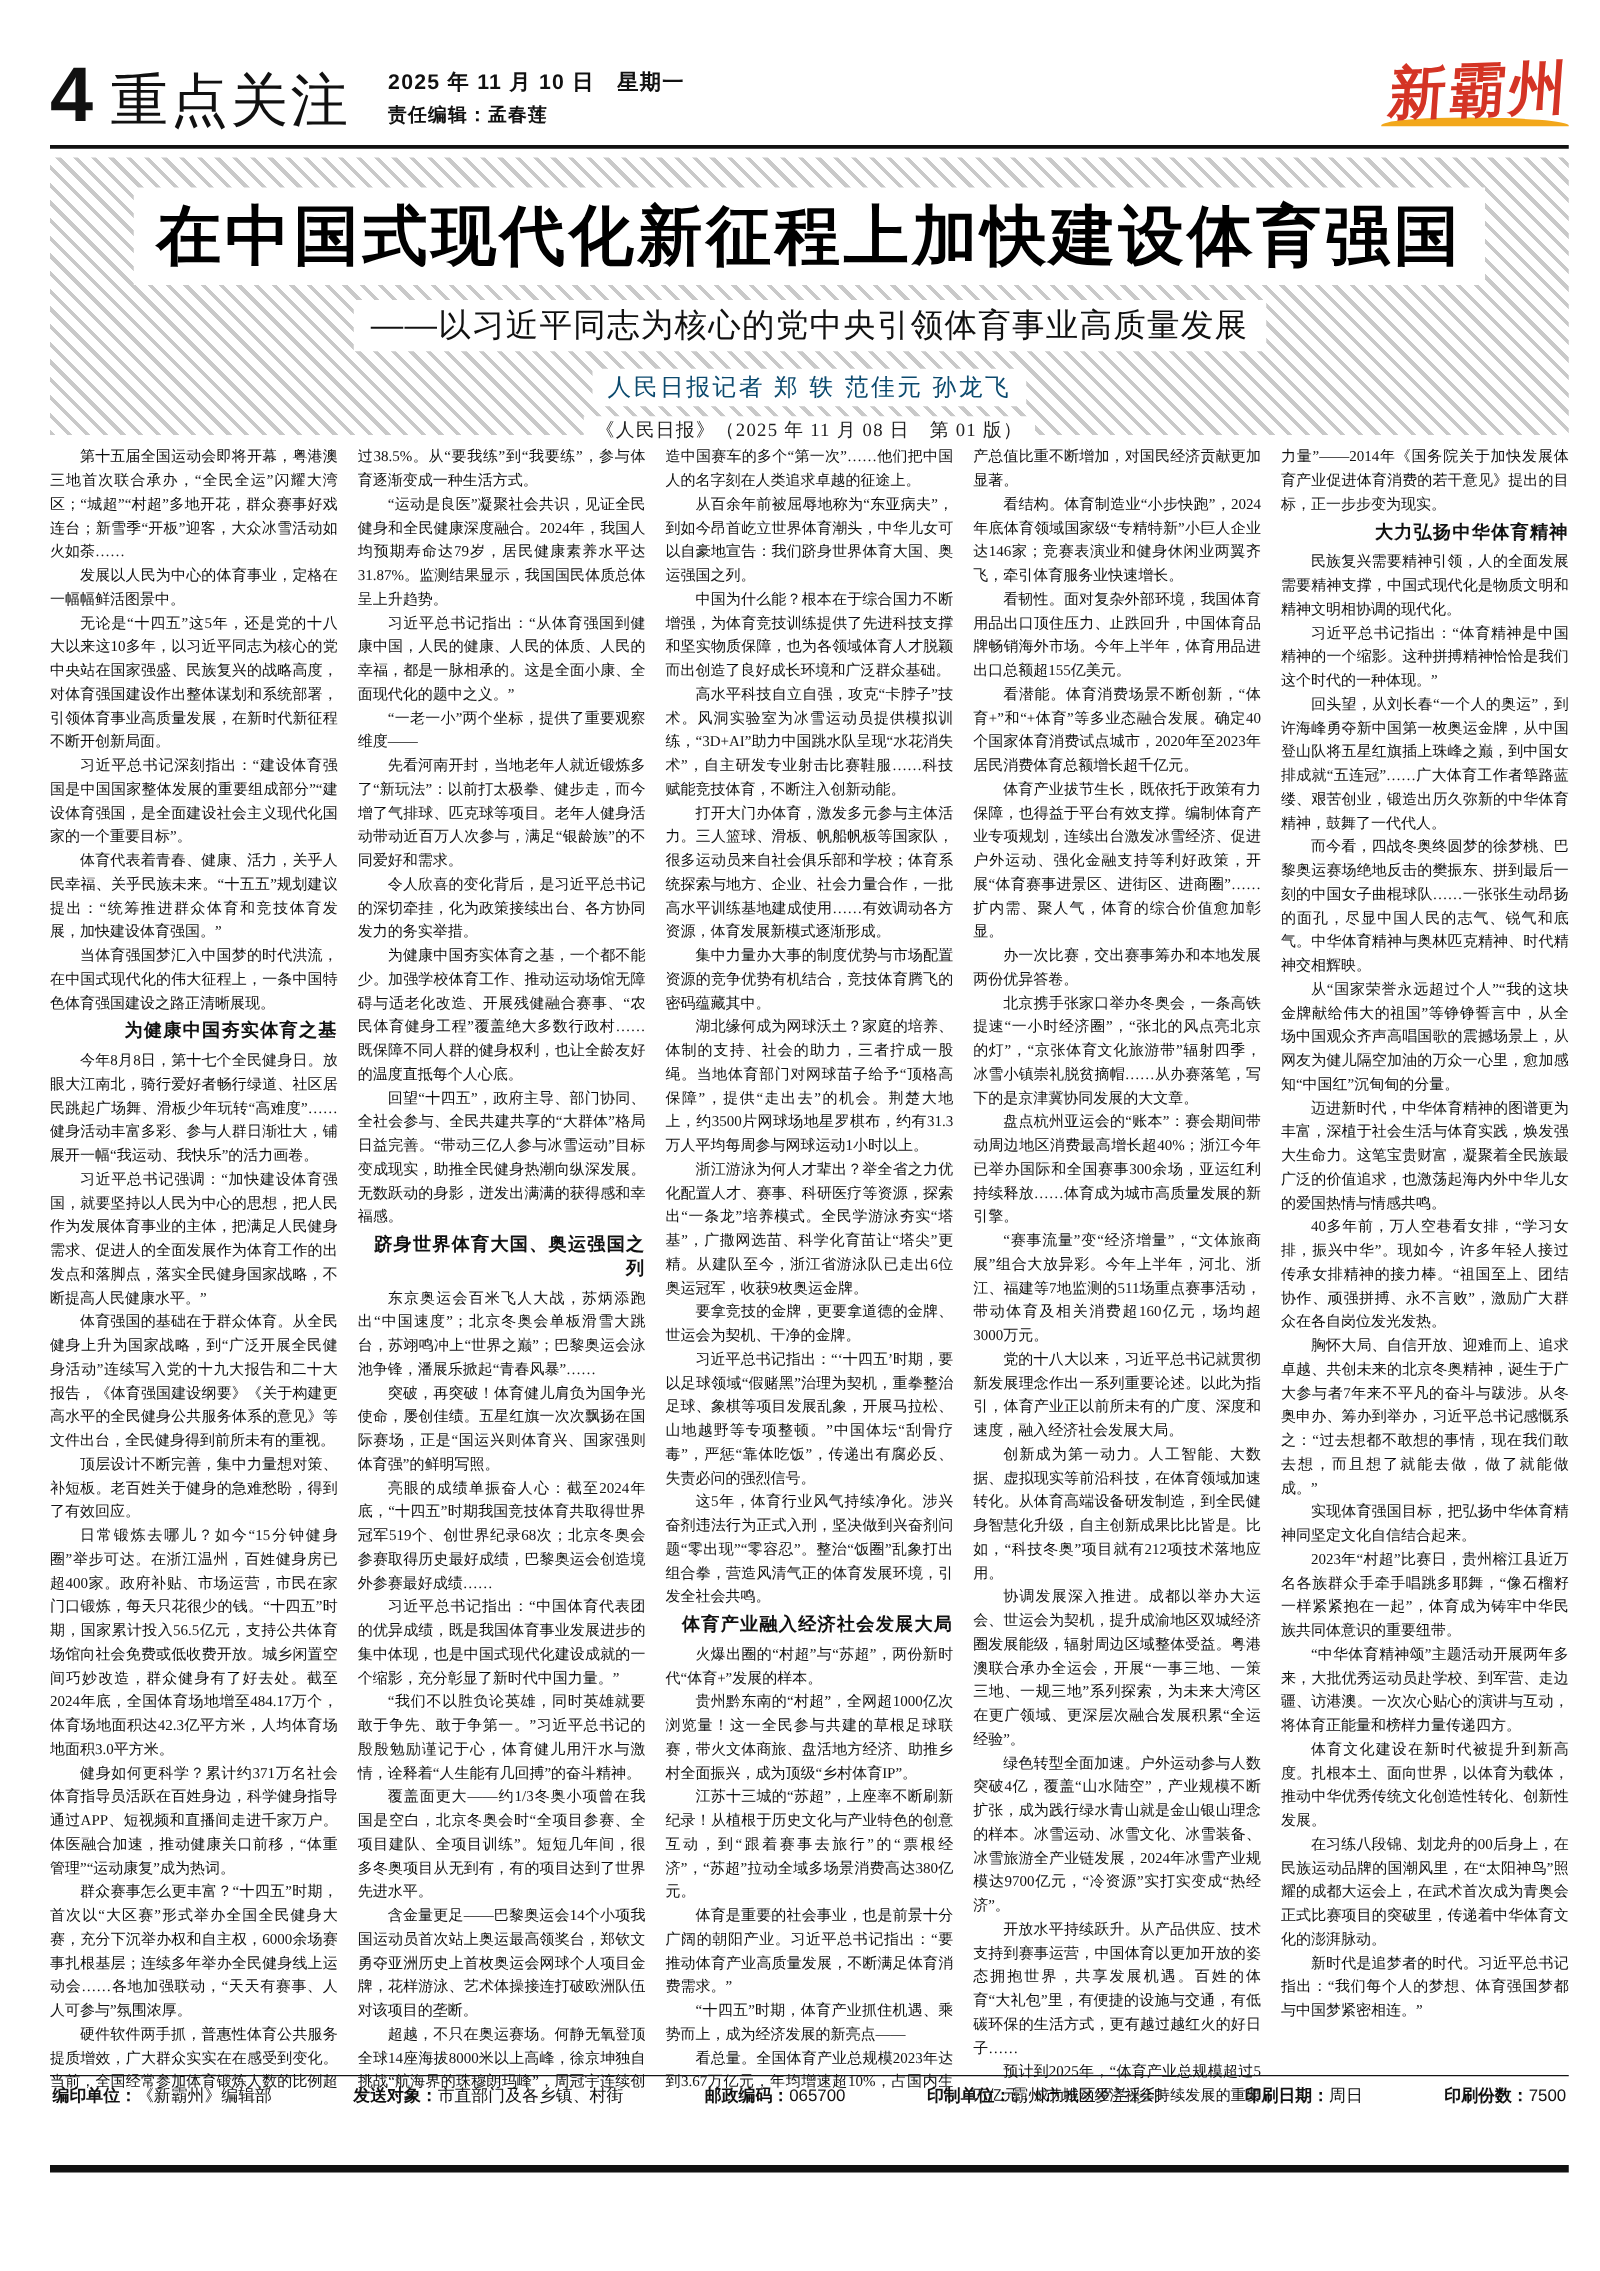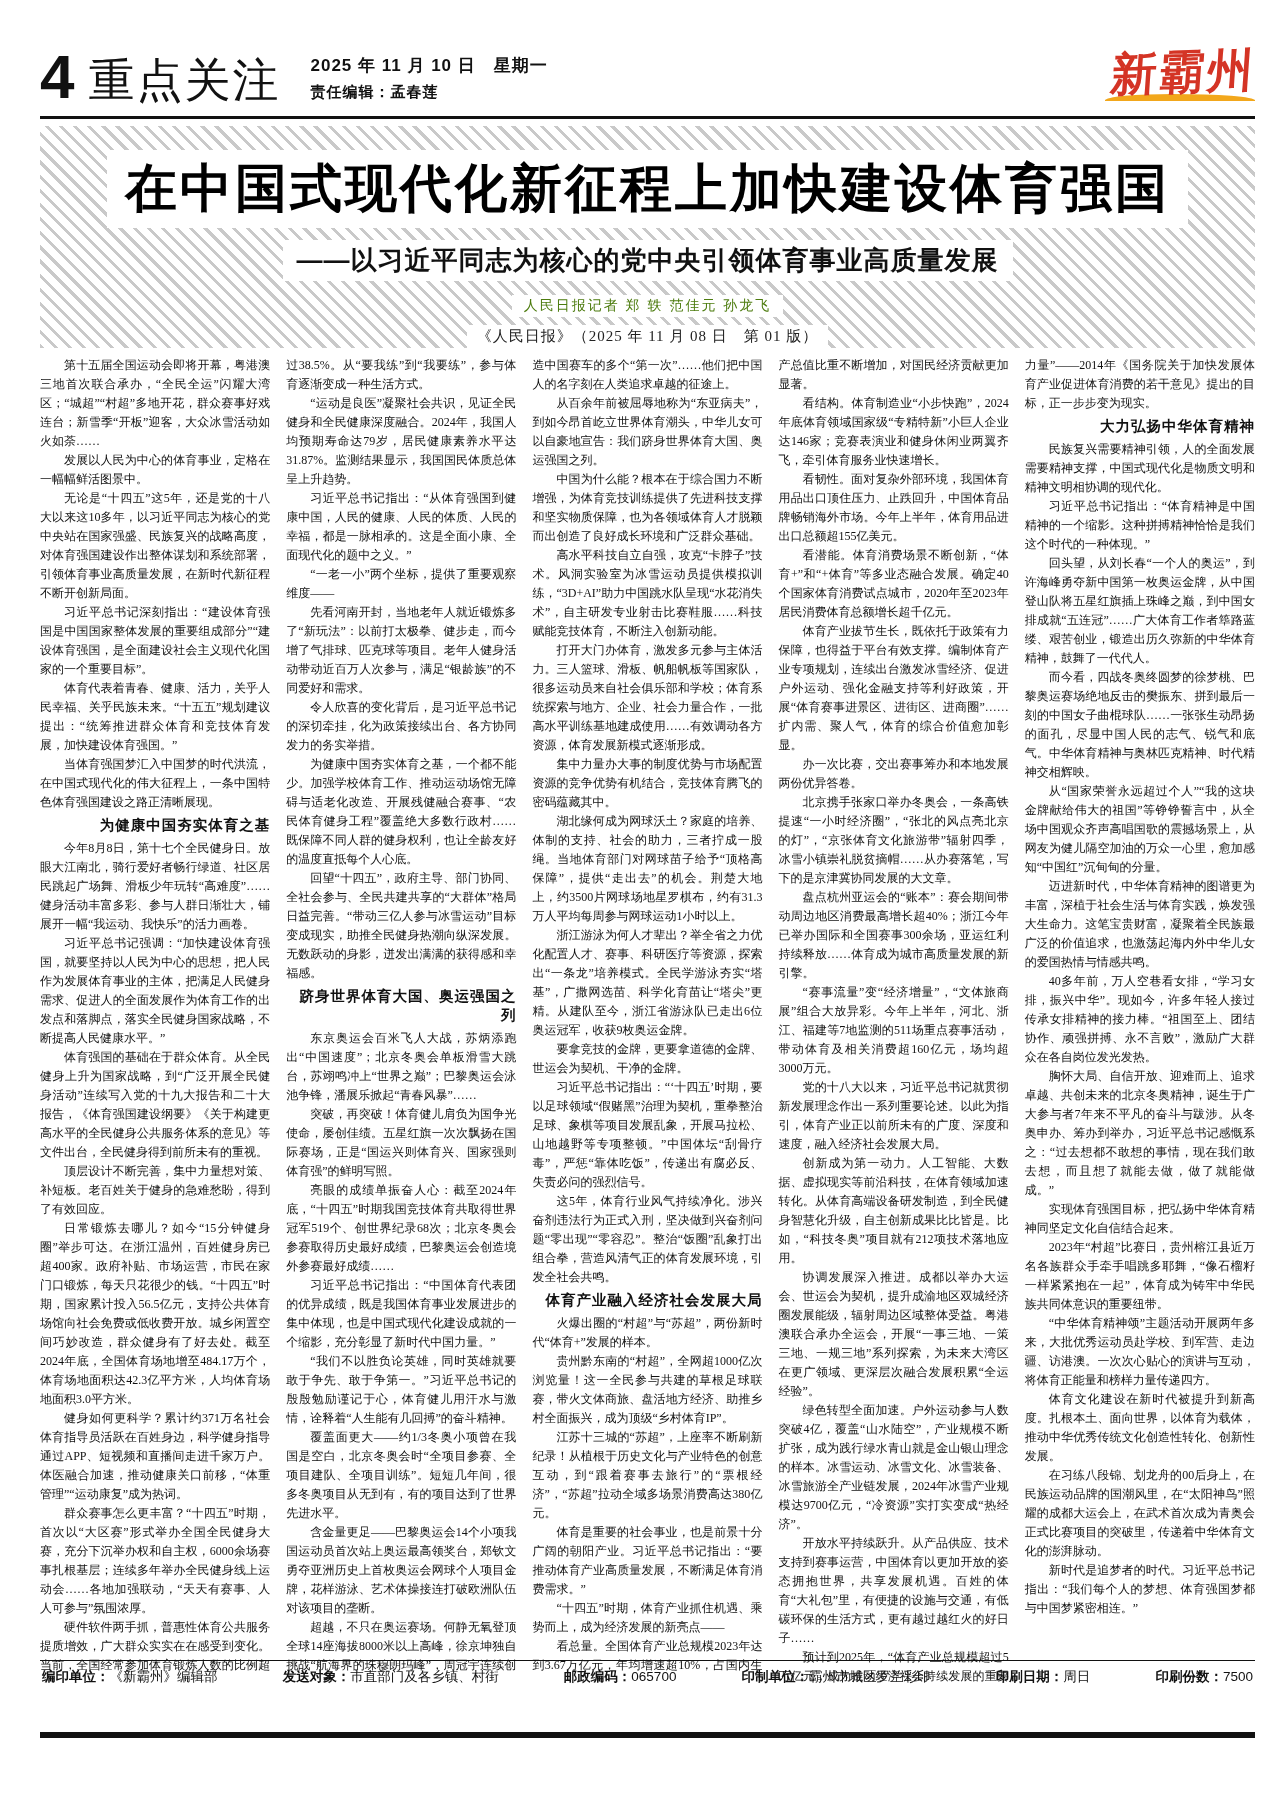--- a/index.html
+++ b/index.html
@@ -19,23 +19,23 @@
   .mh-rule{position:absolute;left:40px;top:116px;width:1215px;height:3px;background:#111;}
 
   
   .head-panel{position:absolute;left:40px;top:126px;width:1215px;height:222px;
     background:repeating-linear-gradient(45deg,#c9c9c9 0 3px,#ffffff 3px 10px);
     text-align:center;}
   .head-panel .inner{padding-top:24px;}
   .main-title{display:inline-block;background:#fff;padding:4px 18px;font-family:"Liberation Sans",sans-serif;
     font-weight:bold;font-size:52px;letter-spacing:3px;color:#000;}
   .sub-title{display:inline-block;background:#fff;padding:3px 14px;margin-top:12px;font-family:"Liberation Sans",sans-serif;
-    font-weight:bold;font-size:26px;letter-spacing:1px;}
+    font-weight:normal;font-size:26px;letter-spacing:1px;}
   .byline{display:inline-block;background:#fff;padding:2px 12px;margin-top:14px;font-family:"Liberation Sans",sans-serif;
-    font-size:14px;letter-spacing:2px;color:#4d7c0f;}
+    font-size:19px;letter-spacing:2px;color:#0c4a6e;}
   .src-line{display:inline-block;background:#fff;padding:2px 10px;margin-top:8px;font-size:15px;color:#222;letter-spacing:1px;}
 
   
   .body-cols{position:absolute;left:40px;top:356px;width:1215px;height:1332px;
     column-count:5;column-gap:16px;column-fill:auto;overflow:hidden;
     font-size:12px;line-height:19px;text-align:justify;}
   .body-cols p{margin:0;text-indent:2em;}
   .body-cols h3{margin:4px 0 4px 0;text-align:right;text-indent:0;
     font-family:"Liberation Sans",sans-serif;font-weight:bold;font-size:14.5px;letter-spacing:1px;
     break-after:avoid;}

